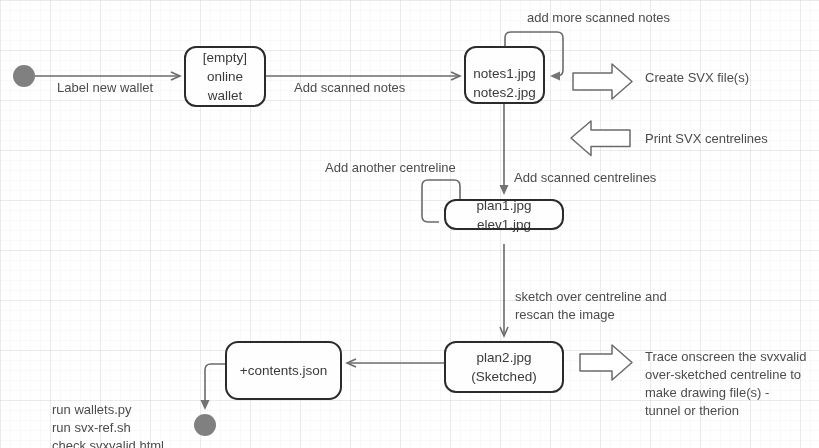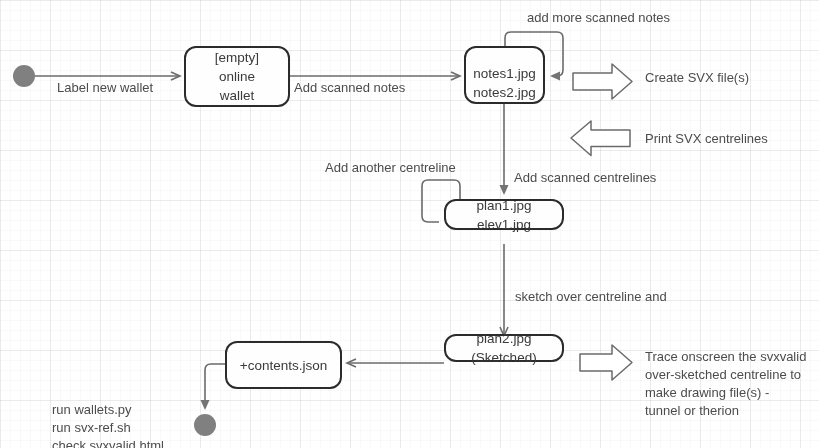--- a/index.html
+++ b/index.html
@@ -113,57 +113,58 @@
 
     <circle cx="205" cy="425" r="11" fill="#808080"></circle>
 
     <path d="M573,73 L612,73 L612,64 L632,81.5 L612,99 L612,90 L573,90 Z" fill="#ffffff" stroke="#6b6b6b" stroke-width="1.5" stroke-linejoin="round"></path>
 
     <path d="M630,130 L591,130 L591,121 L571,138 L591,155.5 L591,146.5 L630,146.5 Z" fill="#ffffff" stroke="#6b6b6b" stroke-width="1.5" stroke-linejoin="round"></path>
 
     <path d="M580,354 L612,354 L612,345 L632,362.5 L612,380 L612,371 L580,371 Z" fill="#ffffff" stroke="#6b6b6b" stroke-width="1.5" stroke-linejoin="round"></path>
   </svg>
 
-  <div class="state-box" style="left:184px; top:46px; width:106px; height:61px;">
+  <div class="state-box" style="left:184px; top:46px; width:82px; height:61px;">
     <span class="ln">[empty]</span>
     <span class="ln">online</span>
     <span class="ln">wallet</span>
   </div>
 
   <div class="state-box" style="left:464px; top:46px; width:81px; height:58px;justify-content:flex-end;">
     <span class="ln">notes1.jpg</span>
     <span class="ln">notes2.jpg</span>
   </div>
 
   <div class="state-box" style="left:444px; top:199px; width:120px; height:31px;">
     <span class="ln">plan1.jpg</span>
     <span class="ln">elev1.jpg</span>
   </div>
 
-  <div class="state-box" style="left:444px; top:334px; width:120px; height:28px;">
+  <div class="state-box" style="left:444px; top:341px; width:120px; height:52px;">
     <span class="ln">plan2.jpg</span>
     <span class="ln">(Sketched)</span>
   </div>
 
-  <div class="state-box" style="left:225px; top:341px; width:117px; height:48px;">
+  <div class="state-box" style="left:225px; top:341px; width:117px; height:59px;border-radius:13px;">
     <span class="ln">+contents.json</span>
   </div>
 
   <div class="edge-label" style="left:57px; top:79px;">Label new wallet</div>
 
   <div class="edge-label" style="left:294px; top:79px;">Add scanned notes</div>
 
   <div class="edge-label" style="left:527px; top:9px;">add more scanned notes</div>
 
   <div class="edge-label" style="left:514px; top:169px;">Add scanned centrelines</div>
 
   <div class="edge-label" style="left:325px; top:159px;">Add another centreline</div>
 
   <div class="note-label" style="left:515px; top:288px;">
     <span class="ln">sketch over centreline and</span>
+    <span class="ln">rescan the image</span>
   </div>
 
   <div class="note-label" style="left:645px; top:69px;">
     <span class="ln">Create SVX file(s)</span>
   </div>
 
   <div class="note-label" style="left:645px; top:130px;">
     <span class="ln">Print SVX centrelines</span>
   </div>
 

